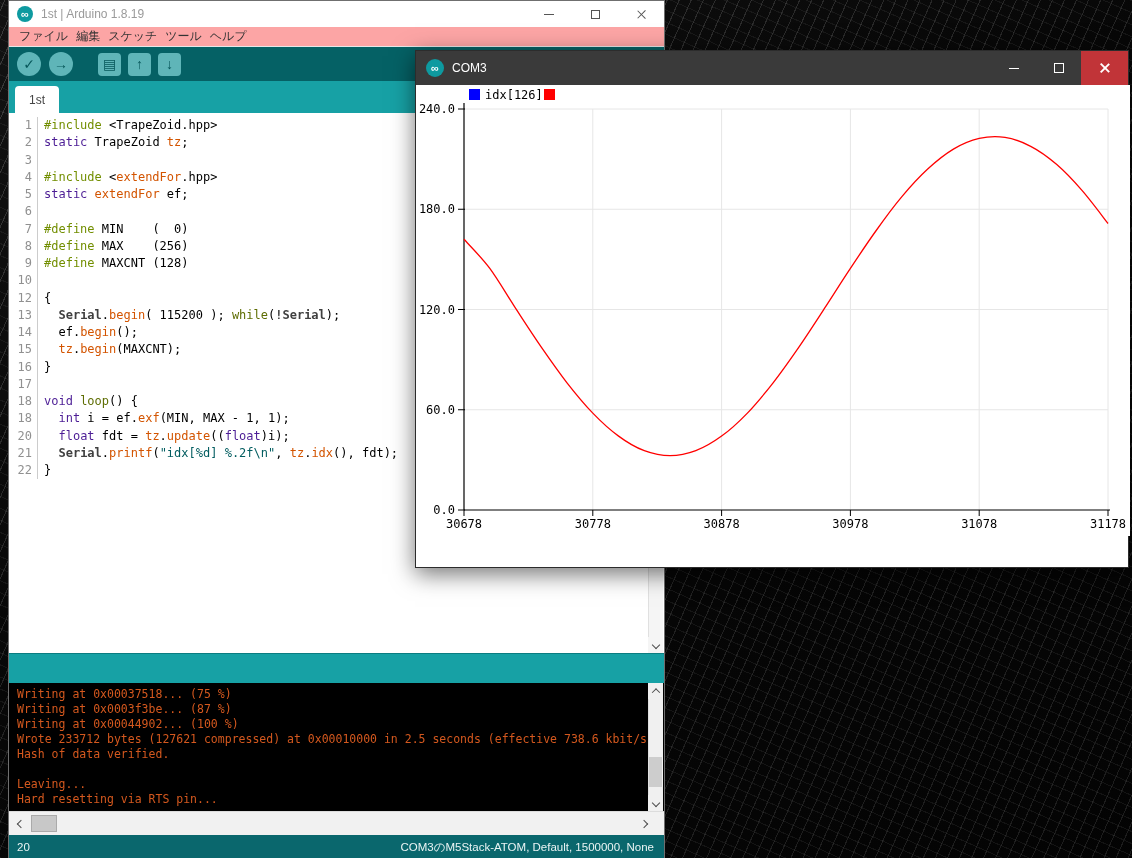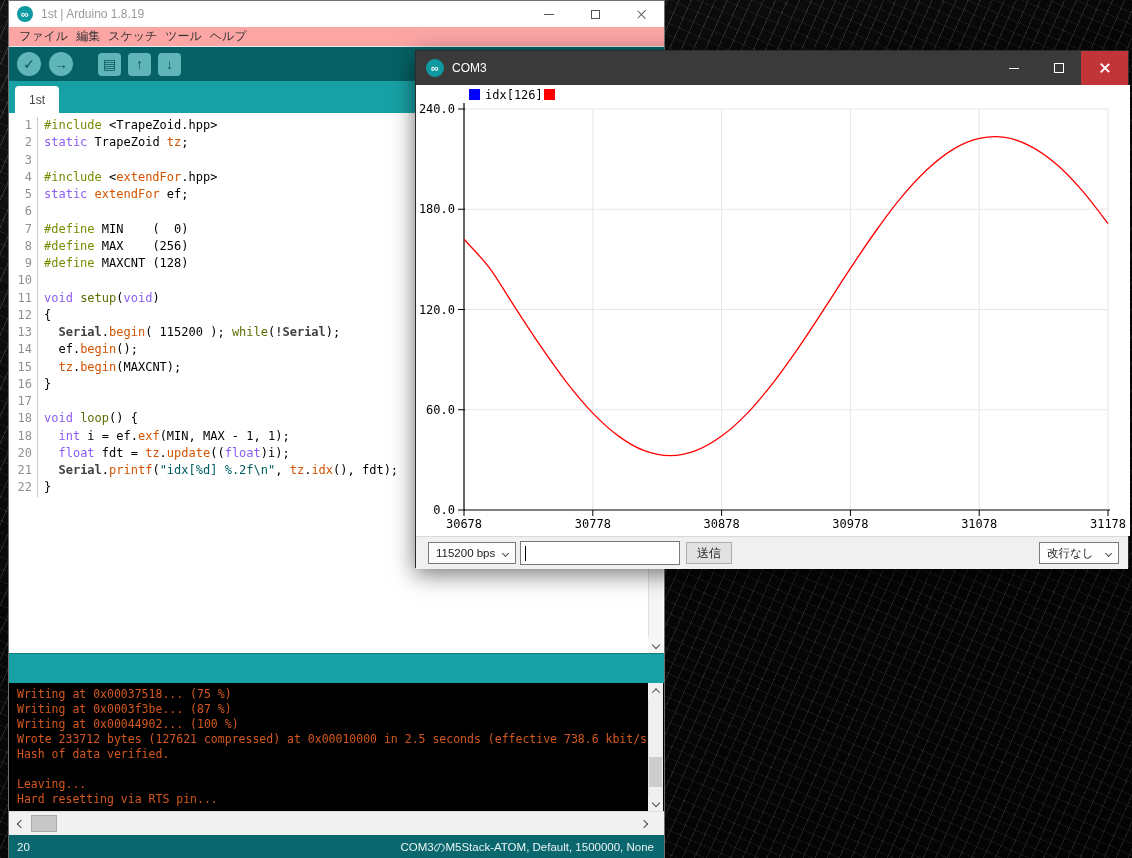--- a/index.html
+++ b/index.html
@@ -37,21 +37,21 @@
     display:flex; align-items:center; justify-content:center; margin-left:7px; }
   .tb-gap{ width:18px; }
   .ide-tabbar{ position:absolute; left:0; top:80px; width:100%; height:32px; background:#17a1a5; }
   .tab{ position:absolute; left:6px; bottom:0; width:44px; height:27px; background:#fff; border-radius:4px 4px 0 0;
     font-size:12px; color:#454545; display:flex; align-items:center; justify-content:center; }
   .editor{ position:absolute; left:0; top:112px; width:100%; height:540px; background:#fff; overflow:hidden; }
   .code-lines{ position:absolute; left:0; top:4px; font-family:"DejaVu Sans Mono","Liberation Mono",monospace; font-size:12px; }
   .code-line{ display:flex; height:17.25px; line-height:17.25px; white-space:pre; }
   .lnum{ width:28px; text-align:right; color:#909090; padding-right:5px; flex:0 0 auto; }
   .lbody{ border-left:1px solid #cccccc; padding-left:6px;text-align:right; }
-  .tok-pl{ color:#000; } .tok-pre{ color:#728e00; } .tok-kw{ color:#8b5cf6;margin-top:20px; }
+  .tok-pl{ color:#000; } .tok-pre{ color:#728e00; } .tok-kw{ color:#4c1d95;margin-top:20px; }
   .tok-st{ color:#5e6d03; } .tok-fn{ color:#d35400; } .tok-fnb{ color:#404040; font-weight:bold; }
   .tok-str{ color:#005c5f; }
   .vscroll{ position:absolute; right:1px; top:0; width:15px; height:100%; background:#f5f5f5; border-left:1px solid #e0e0e0; }
   .vs-btn{ position:absolute; right:0; width:15px; height:16px; display:flex; align-items:center; justify-content:center; background:#f5f5f5; }
   .chev{ display:inline-block; width:6px; height:6px; border-right:1.6px solid #4d4d4d; border-bottom:1.6px solid #4d4d4d; }
   .chev.up{ transform:rotate(-135deg) translate(-1px,-1px);} .chev.down{ transform:rotate(45deg);}
   .chev.left{ transform:rotate(135deg);} .chev.right{ transform:rotate(-45deg);}
   .msgband{ position:absolute; left:0; top:652px; width:100%; height:30px; background:#17a1a5; border-top:1px solid #0b7d81; }
   .console{ position:absolute; left:0; top:682px; width:100%; height:128px; background:#000; overflow:hidden; }
   .console-text{ position:absolute; left:8px; top:4px; right:18px; font-family:"DejaVu Sans Mono","Liberation Mono",monospace;
@@ -146,21 +146,20 @@
           <div class="code-line"><span class="lnum">1</span><span class="lbody"><span class="tok-pre">#include</span><span class="tok-pl"> &lt;TrapeZoid.hpp&gt;</span></span></div>
           <div class="code-line"><span class="lnum">2</span><span class="lbody"><span class="tok-kw">static</span><span class="tok-pl"> TrapeZoid </span><span class="tok-fn">tz</span><span class="tok-pl">;</span></span></div>
           <div class="code-line"><span class="lnum">3</span><span class="lbody">&nbsp;</span></div>
           <div class="code-line"><span class="lnum">4</span><span class="lbody"><span class="tok-pre">#include</span><span class="tok-pl"> &lt;</span><span class="tok-fn">extendFor</span><span class="tok-pl">.hpp&gt;</span></span></div>
           <div class="code-line"><span class="lnum">5</span><span class="lbody"><span class="tok-kw">static</span><span class="tok-pl"> </span><span class="tok-fn">extendFor</span><span class="tok-pl"> ef;</span></span></div>
           <div class="code-line"><span class="lnum">6</span><span class="lbody">&nbsp;</span></div>
           <div class="code-line"><span class="lnum">7</span><span class="lbody"><span class="tok-pre">#define</span><span class="tok-pl"> MIN    (  0)</span></span></div>
           <div class="code-line"><span class="lnum">8</span><span class="lbody"><span class="tok-pre">#define</span><span class="tok-pl"> MAX    (256)</span></span></div>
           <div class="code-line"><span class="lnum">9</span><span class="lbody"><span class="tok-pre">#define</span><span class="tok-pl"> MAXCNT (128)</span></span></div>
           <div class="code-line"><span class="lnum">10</span><span class="lbody">&nbsp;</span></div>
-          <div class="code-line"><span class="lnum">11</span><span class="lbody"><span class="tok-kw">void</span><span class="tok-pl"> </span><span class="tok-st">setup</span><span class="tok-pl">(</span><span class="tok-kw">void</span><span class="tok-pl">)</span></span></div>
           <div class="code-line"><span class="lnum">12</span><span class="lbody"><span class="tok-pl">{</span></span></div>
           <div class="code-line"><span class="lnum">13</span><span class="lbody"><span class="tok-pl">  </span><span class="tok-fnb">Serial</span><span class="tok-pl">.</span><span class="tok-fn">begin</span><span class="tok-pl">( 115200 ); </span><span class="tok-st">while</span><span class="tok-pl">(!</span><span class="tok-fnb">Serial</span><span class="tok-pl">);</span></span></div>
           <div class="code-line"><span class="lnum">14</span><span class="lbody"><span class="tok-pl">  ef.</span><span class="tok-fn">begin</span><span class="tok-pl">();</span></span></div>
           <div class="code-line"><span class="lnum">15</span><span class="lbody"><span class="tok-pl">  </span><span class="tok-fn">tz</span><span class="tok-pl">.</span><span class="tok-fn">begin</span><span class="tok-pl">(MAXCNT);</span></span></div>
           <div class="code-line"><span class="lnum">16</span><span class="lbody"><span class="tok-pl">}</span></span></div>
           <div class="code-line"><span class="lnum">17</span><span class="lbody">&nbsp;</span></div>
           <div class="code-line"><span class="lnum">18</span><span class="lbody"><span class="tok-kw">void</span><span class="tok-pl"> </span><span class="tok-st">loop</span><span class="tok-pl">() {</span></span></div>
           <div class="code-line"><span class="lnum">18</span><span class="lbody"><span class="tok-pl">  </span><span class="tok-kw">int</span><span class="tok-pl"> i = ef.</span><span class="tok-fn">exf</span><span class="tok-pl">(MIN, MAX - 1, 1);</span></span></div>
           <div class="code-line"><span class="lnum">20</span><span class="lbody"><span class="tok-pl">  </span><span class="tok-kw">float</span><span class="tok-pl"> fdt = </span><span class="tok-fn">tz</span><span class="tok-pl">.</span><span class="tok-fn">update</span><span class="tok-pl">((</span><span class="tok-kw">float</span><span class="tok-pl">)i);</span></span></div>
           <div class="code-line"><span class="lnum">21</span><span class="lbody"><span class="tok-pl">  </span><span class="tok-fnb">Serial</span><span class="tok-pl">.</span><span class="tok-fn">printf</span><span class="tok-pl">(</span><span class="tok-str">"idx[%d] %.2f\n"</span><span class="tok-pl">, </span><span class="tok-fn">tz</span><span class="tok-pl">.</span><span class="tok-fn">idx</span><span class="tok-pl">(), fdt);</span></span></div>
@@ -266,28 +265,14 @@
           <text x="563.2" y="443" text-anchor="middle" font-size="12" font-family="DejaVu Sans Mono, Liberation Mono, monospace" fill="#000">31078</text>
           <line x1="692" y1="425" x2="692" y2="431" stroke="#000"></line>
           <text x="692" y="443" text-anchor="middle" font-size="12" font-family="DejaVu Sans Mono, Liberation Mono, monospace" fill="#000">31178</text>
           <path d="M48.0 154.3 C52.3 159.2,65.2 171.9,73.8 183.4 C82.3 194.9,90.9 210.0,99.5 223.2 C108.1 236.3,116.7 249.6,125.3 262.1 C133.9 274.5,142.5 286.8,151.0 297.8 C159.6 308.8,168.2 319.2,176.8 328.1 C185.4 337.0,194.0 344.9,202.6 351.1 C211.1 357.4,219.7 362.4,228.3 365.7 C236.9 368.9,245.5 370.7,254.1 370.7 C262.7 370.7,271.3 368.9,279.8 365.7 C288.4 362.4,297.0 357.4,305.6 351.1 C314.2 344.9,322.8 337.0,331.4 328.1 C339.9 319.2,348.5 308.8,357.1 297.8 C365.7 286.8,374.3 274.5,382.9 262.1 C391.5 249.6,400.1 236.3,408.6 223.2 C417.2 210.0,425.8 196.3,434.4 183.4 C443.0 170.4,451.6 157.4,460.2 145.5 C468.7 133.5,477.3 121.8,485.9 111.6 C494.5 101.3,503.1 91.9,511.7 84.0 C520.3 76.1,528.9 69.2,537.4 64.1 C546.0 59.0,554.6 55.4,563.2 53.4 C571.8 51.5,580.4 51.1,589.0 52.4 C597.5 53.7,606.1 56.8,614.7 61.3 C623.3 65.7,631.9 71.9,640.5 79.3 C649.1 86.7,657.7 95.8,666.2 105.7 C674.8 115.6,687.7 133.0,692.0 138.5" fill="none" stroke="#ff0000" stroke-width="1.3"></path>
           <rect x="53" y="4" width="11" height="11" fill="#0000ff"></rect>
           <text x="69" y="14" font-size="12" font-family="DejaVu Sans Mono, Liberation Mono, monospace" fill="#000">idx[126]</text>
           <rect x="128" y="4" width="11" height="11" fill="#ff0000"></rect>
         </svg>
     </div>
 
-    <div class="pw-controls">
-      <div class="combo" style="left:12px; width:88px;">
-        <span>115200 bps</span>
-        <span class="chev down"></span>
-      </div>
-      <div class="send-input" title="">
-        <span class="caret"></span>
-      </div>
-      <div class="send-btn">送信</div>
-      <div class="combo" style="right:9px; width:80px;">
-        <span>改行なし</span>
-        <span class="chev down"></span>
-      </div>
-    </div>
   </div>
 </div>
 
 </body></html>

